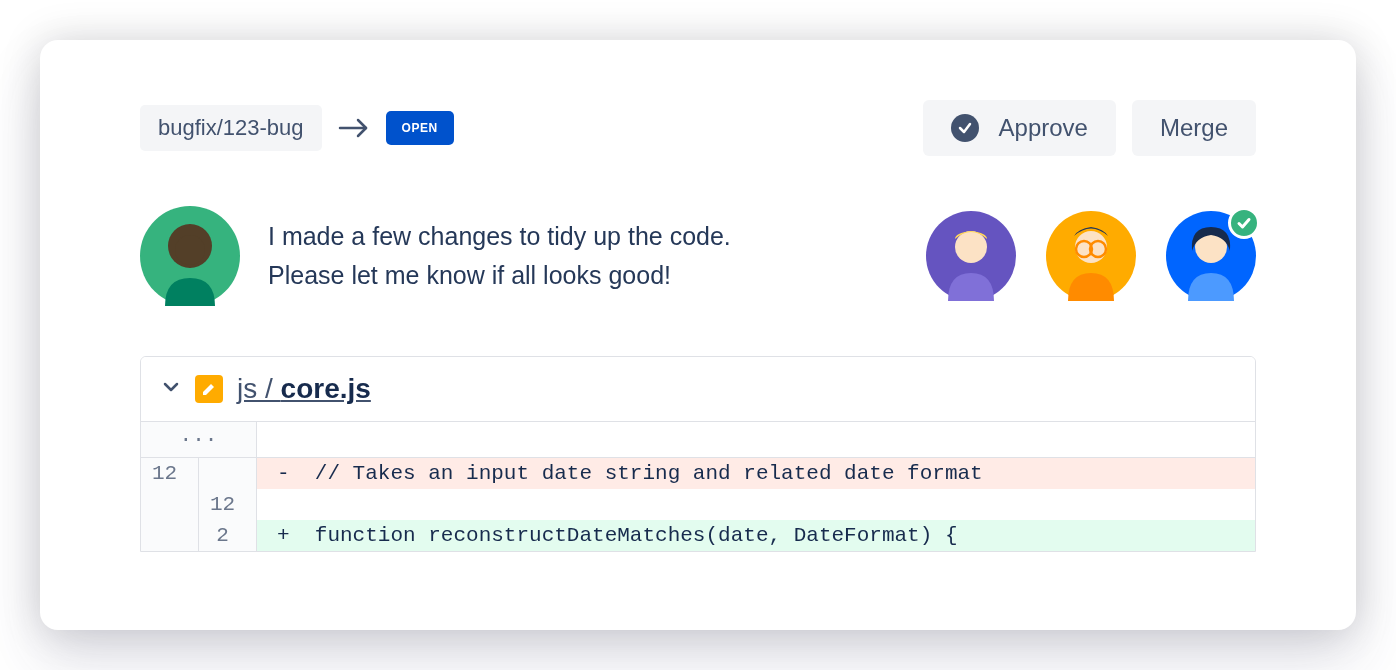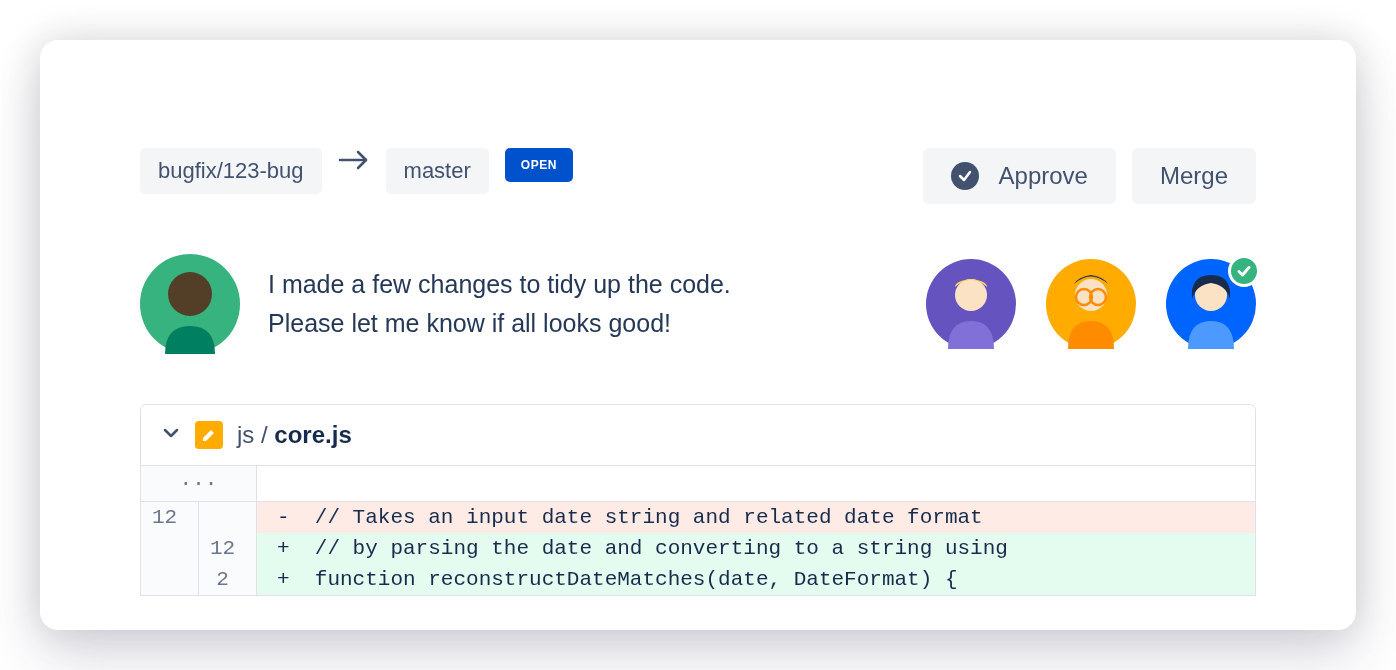--- a/index.html
+++ b/index.html
@@ -16,24 +16,23 @@
   top: 40px;
   width: 1316px;
   height: 590px;
   background: #fff;
   border-radius: 18px;
   box-shadow: 0 0 40px rgba(0,0,0,0.15), 0 30px 60px rgba(50,50,93,0.15);
   overflow: hidden;
 }
 .header {
   display: flex;
-  align-items: flex-start;
+  align-items: center;
   padding: 60px 100px 0 100px;
   gap: 16px;
-  margin-top: 48px;
 }
 .branch-chip {
   background: #f4f5f7;
   color: #42526e;
   font-size: 22px;
   padding: 10px 18px;
   border-radius: 5px;
 }
 .arrow {
   color: #42526e;
@@ -133,22 +132,23 @@
 .file-icon {
   width: 28px;
   height: 28px;
   background: #ffab00;
   border-radius: 4px;
   display: flex;
   align-items: center;
   justify-content: center;
 }
 .file-path {
-  font-size: 24px;
-  color: #42526e;
+  font-size: 28px;
+  color: #42526e;
+  text-decoration: underline;
 }
 .file-path .filename { font-weight: 700; color: #172b4d; }
 .diff-body { font-family: "SFMono-Regular", Consolas, "Liberation Mono", Menlo, monospace; font-size: 21px; }
 .diff-row { display: flex; }
 .gutter {
   width: 58px;
   text-align: center;
   color: #6b778c;
   padding: 4px 10px 4px 0;
   background: #fafbfc;
@@ -172,21 +172,20 @@
 <div class="card">
 
   <div class="header">
     <div class="branch-chip">bugfix/123-bug</div>
     <div class="arrow">
       <svg width="32" height="24" viewBox="0 0 32 24" fill="none" stroke="#42526e" stroke-width="2.5" stroke-linecap="round" stroke-linejoin="round">
           <line x1="2" y1="12" x2="28" y2="12"></line>
           <polyline points="20,4 28,12 20,20"></polyline>
         </svg>
     </div>
-    <div class="branch-chip">master</div>
     <div class="status-badge">OPEN</div>
     <div class="spacer"></div>
     <div class="action-btn">
       <span class="check-circle">
         <svg viewBox="0 0 16 16" fill="none" stroke="#fff" stroke-width="2.5" stroke-linecap="round" stroke-linejoin="round">
             <polyline points="3,8 7,12 13,4"></polyline>
           </svg>
       </span>
       <span>Approve</span>
     </div>
@@ -266,21 +265,20 @@
       </div>
       <div id="diff-lines">
           <div class="diff-row">
             <div class="gutter">12</div>
             <div class="gutter"></div>
             <div class="code removed">-  // Takes an input date string and related date format</div>
           </div>
           <div class="diff-row">
             <div class="gutter"></div>
             <div class="gutter">12</div>
-            <div class="code added">+  // by parsing the date and converting to a string using</div>
           </div>
           <div class="diff-row">
             <div class="gutter"></div>
             <div class="gutter">2</div>
             <div class="code added">+  function reconstructDateMatches(date, DateFormat) {</div>
           </div>
         </div>
     </div>
   </div>
 

